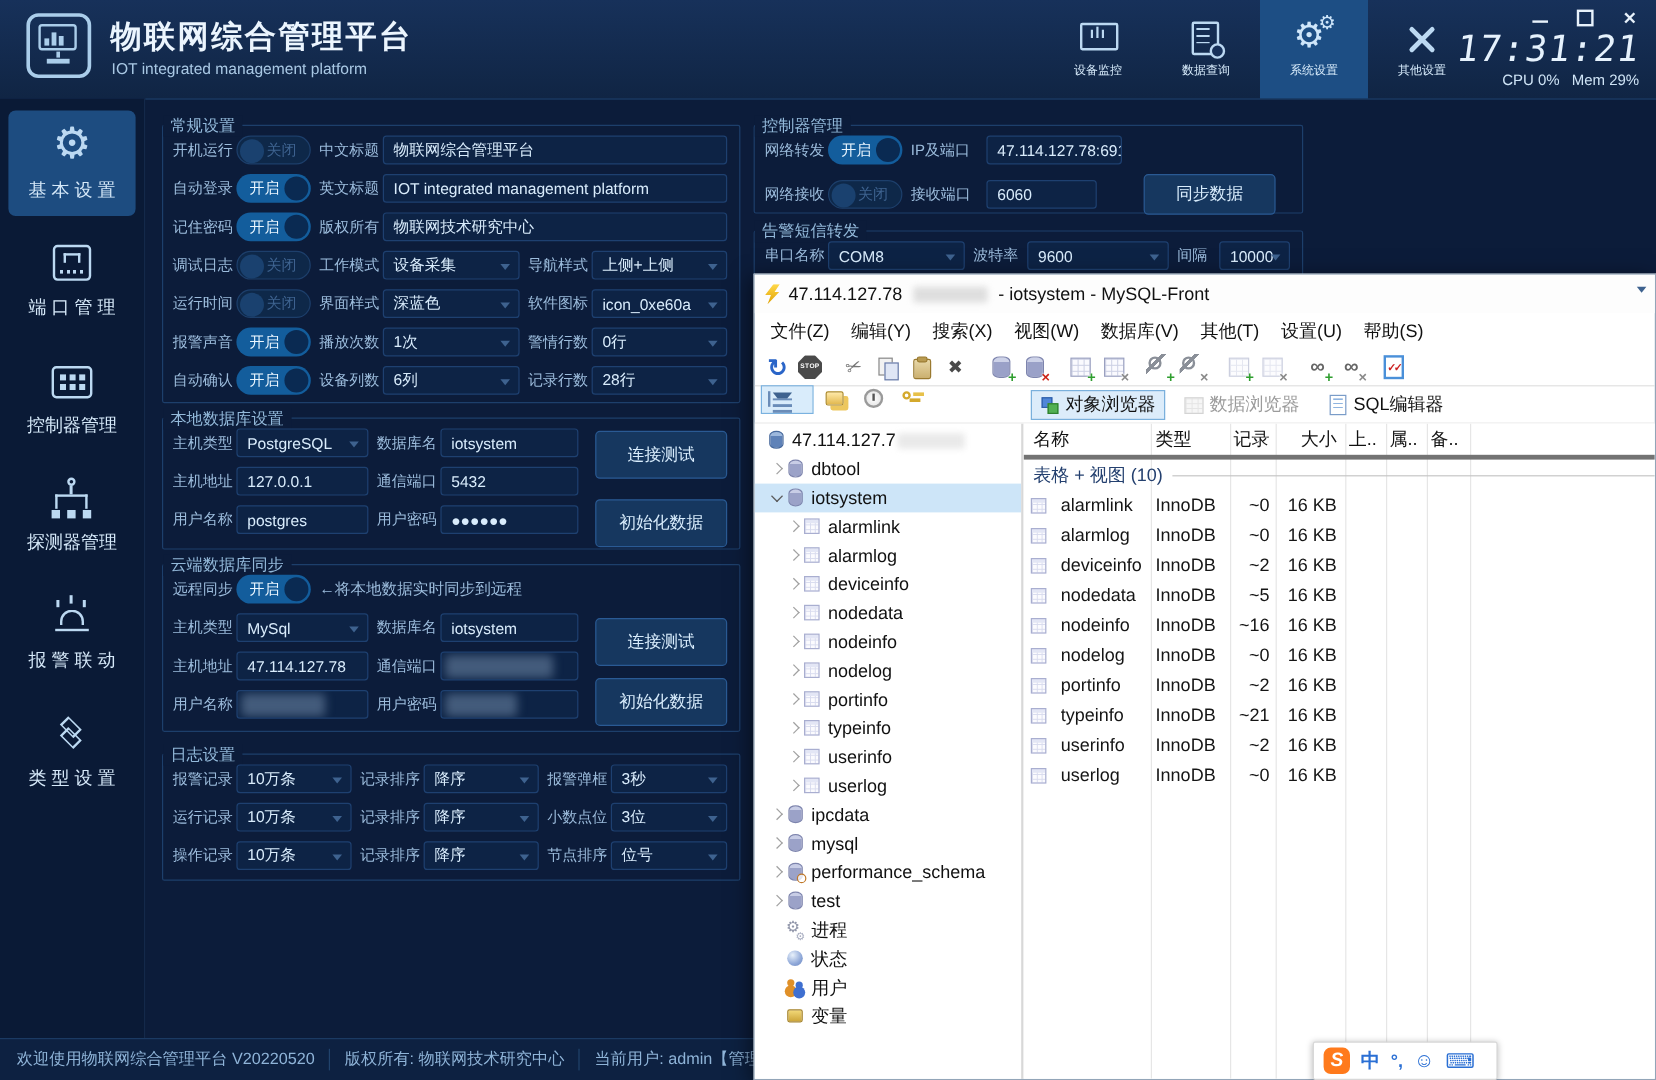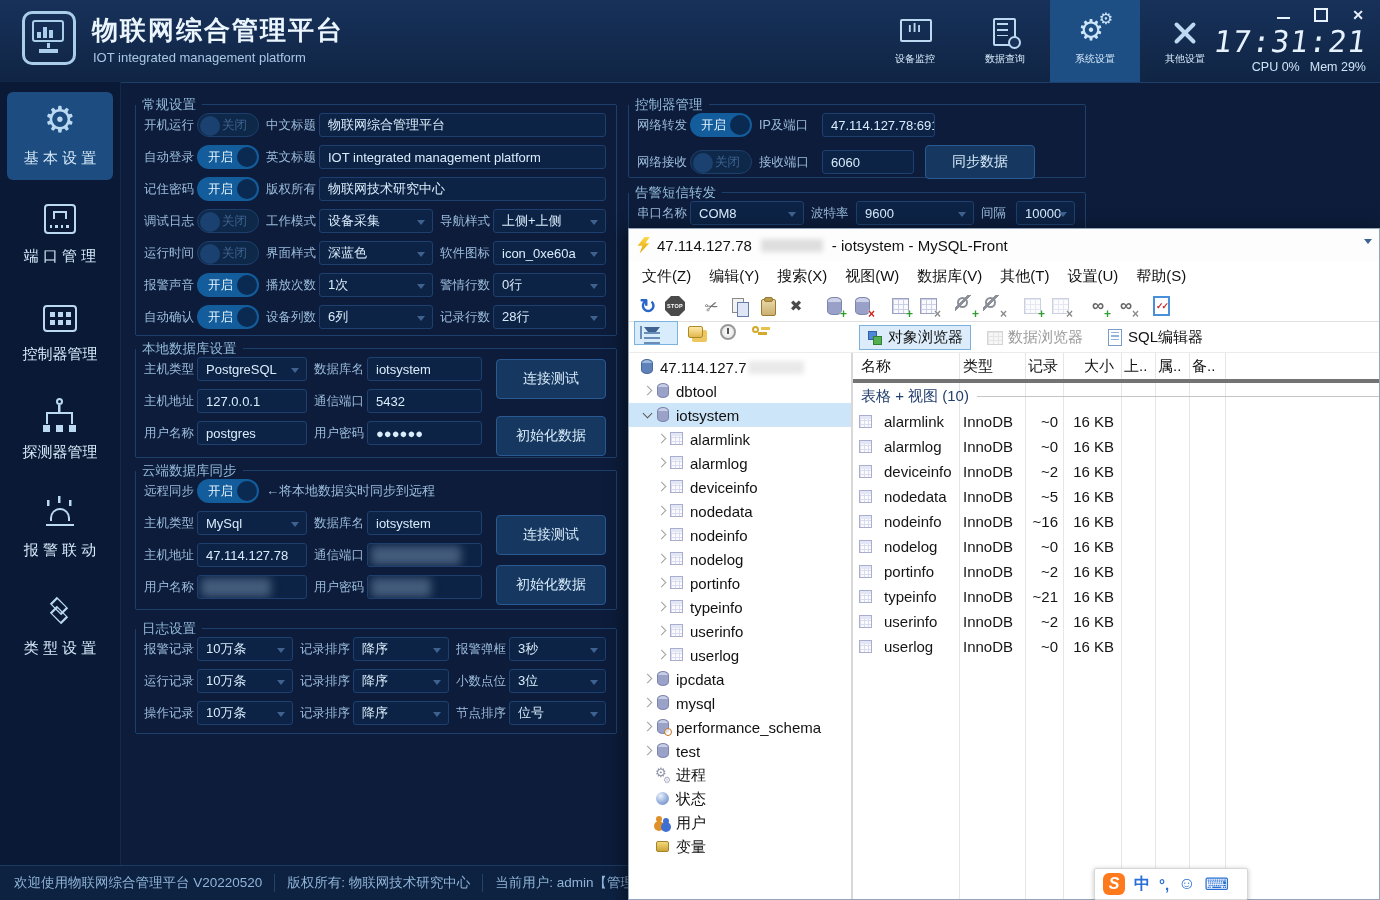--- a/index.html
+++ b/index.html
@@ -83,21 +83,21 @@
   .tog.on{background:#135d9c;padding-left:11px;color:#eaf6ff;}
   .tog.on::after{content:"";position:absolute;right:2px;top:2px;width:20px;height:20px;border-radius:50%;background:#0a2a52;}
   .tog.off{background:#0e2849;border:1px solid #1d3f6b;justify-content:flex-end;padding-right:11px;color:#3e6390;}
   .tog.off::after{content:"";position:absolute;left:2px;top:2px;width:20px;height:20px;border-radius:50%;background:#1a416f;}
   .pad-btns{padding-right:124px;}
   .btncol{position:absolute;right:10px;width:110px;display:flex;flex-direction:column;}
   .dbbtn{height:38px;background:#16375f;border:1px solid #2a5a94;border-radius:4px;color:#d8ecfc;font-size:14px;display:flex;align-items:center;justify-content:center;cursor:pointer;}
   #sec-localdb .btncol{top:10px;gap:17px;}
   #sec-clouddb .btncol{top:44px;gap:10px;}
   .ge .fld{margin-right:140px;}
-  .syncbtn{width:108px;height:32px;margin-left:4px;font-family:Liberation Mono, monospace;}
+  .syncbtn{width:108px;height:32px;margin-left:32px;font-family:Liberation Mono, monospace;}
   .bp{position:absolute;border-radius:3px;filter:blur(4px);background:rgba(185,212,240,.32);top:2px;height:19px;left:3px;}
   .w90{width:90px;} .w70{width:70px;} .w60{width:60px;}
 
   
   .statusbar{position:absolute;left:0;top:865px;width:1380px;height:35px;background:#0d2141;border-top:1px solid #1b3a63;display:flex;align-items:center;padding:0 2px;font-size:13.5px;color:#8fb4d8;z-index:1;box-sizing:border-box;}
   .sb-item{padding:0 12px;white-space:nowrap;}
   .sb-item + .sb-item{border-left:1px solid #21436c;}
 
   
   .mw{position:absolute;left:628px;top:228px;width:752px;height:672px;background:#fff;z-index:5;border:1px solid #93a5b8;box-sizing:border-box;box-shadow:-3px 3px 16px rgba(0,0,0,.5);display:flex;flex-direction:column;color:#111;}

